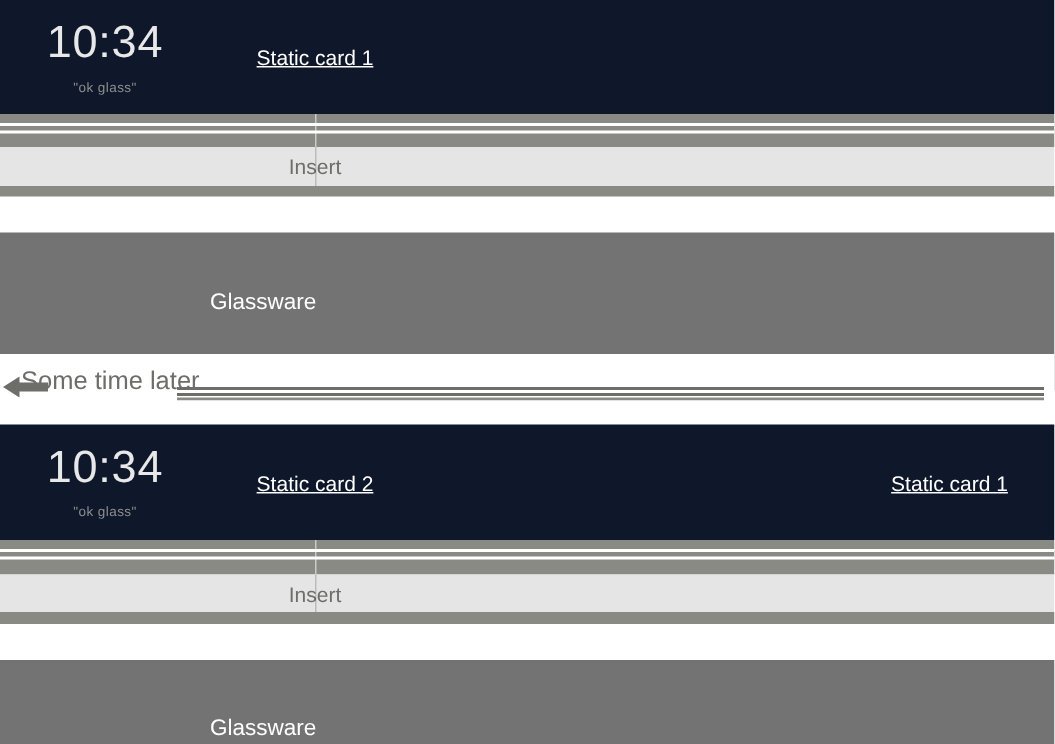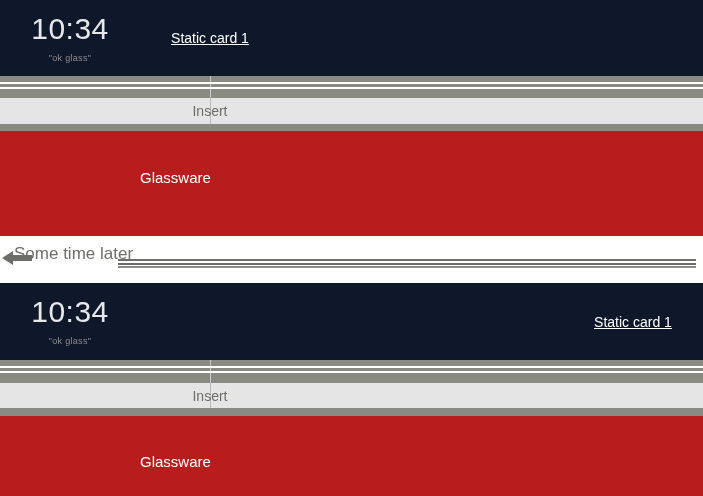--- a/index.html
+++ b/index.html
@@ -92,21 +92,22 @@
     display: flex;
     align-items: center;
     justify-content: center;
     font-size: 14px;
     color: #6e6e6a;
     white-space: nowrap;
   }
 
   
   .row-blue {
-    background: #b91c1c;
+    background: #737373;
+    margin-top: 24px;
   }
   .glassware-label {
     position: absolute;
     top: 0;
     height: 100%;
     display: flex;
     align-items: center;
     justify-content: flex-start;
     padding-top: 6px;
     box-sizing: border-box;
@@ -234,20 +235,21 @@
     </span>
   </div>
 
   <div class="band row-black" style="top:283px; height:77px;">
 
     <div class="clock">
       <div class="clock-time">10:34</div>
       <div class="clock-hint">"ok glass"</div>
     </div>
 
+    <div class="card-label" style="left:140px; width:140px;">Static card 2</div>
 
     <div class="card-label" style="left:563px; width:140px;">Static card 1</div>
   </div>
 
   <div class="band row-grey" style="top:360px; height:23px;"></div>
   <div class="hairline" style="top:366px;"></div>
   <div class="hairline" style="top:371px;"></div>
   <div class="vdiv" style="left:210px; top:360px; height:23px;"></div>
 
   <div class="band row-white" style="top:383px; height:25px;">

